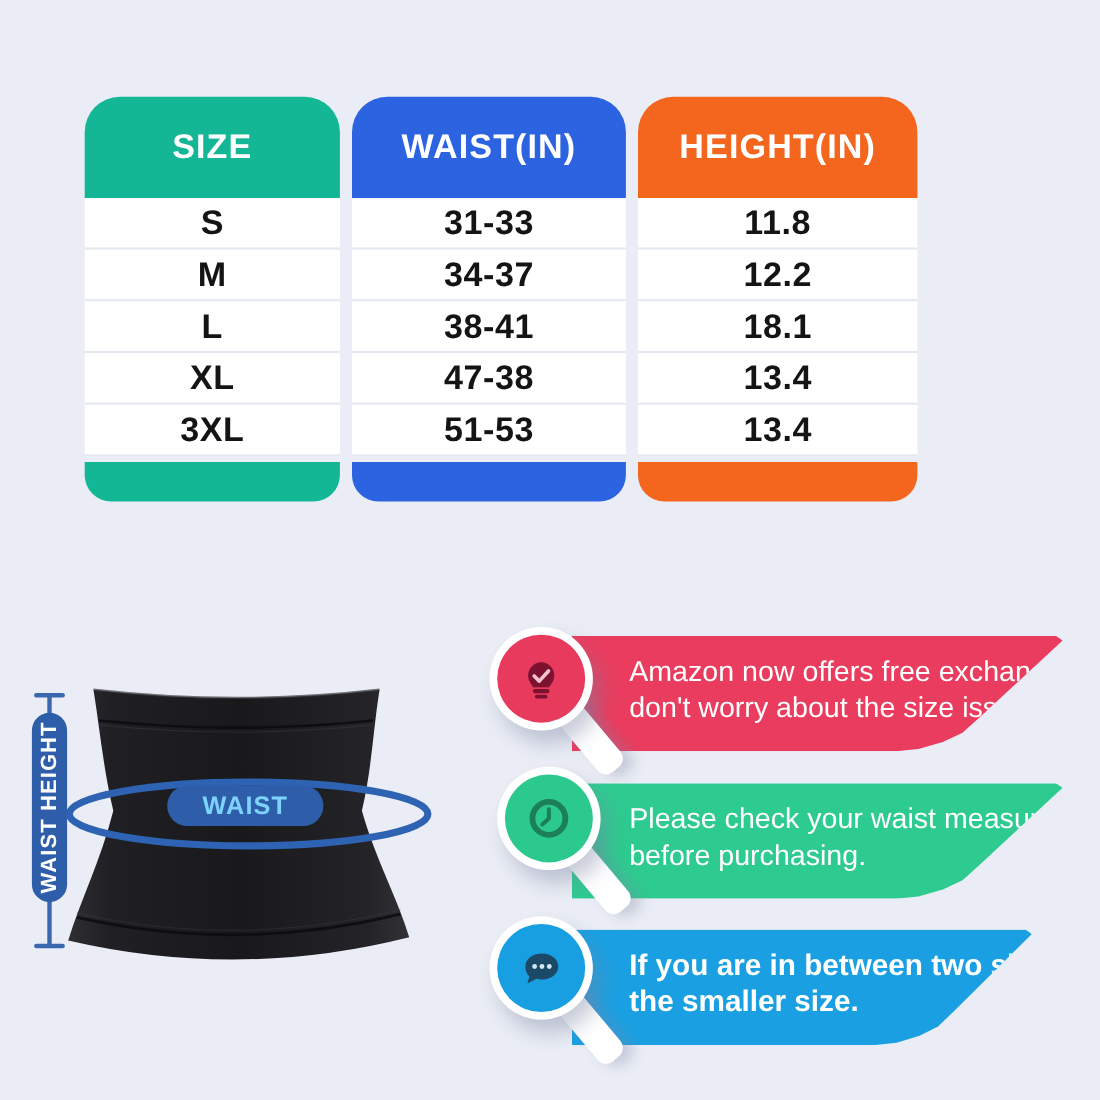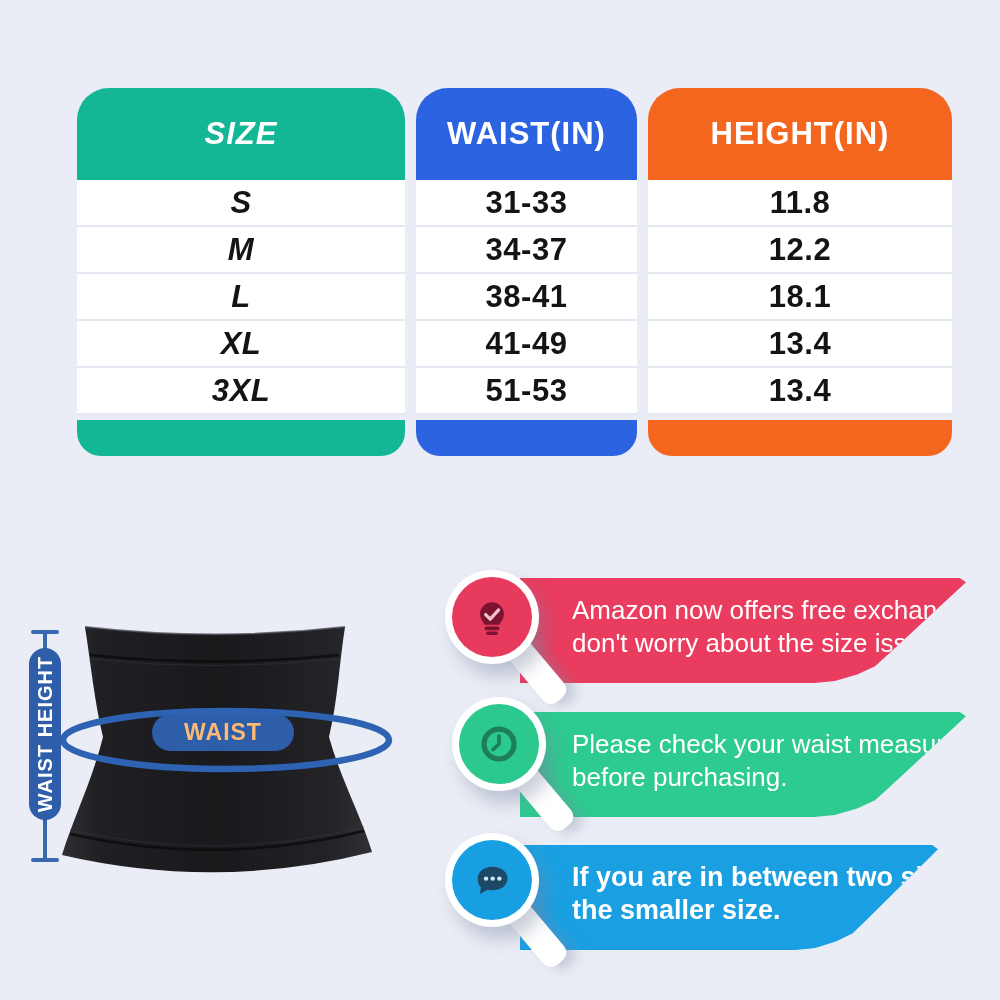--- a/index.html
+++ b/index.html
@@ -4,21 +4,21 @@
 <style>
   html,body{margin:0;padding:0;}
   body{
     width:1000px;height:1000px;position:relative;overflow:hidden;
     background:#eaedf5;
     font-family:"Liberation Sans", sans-serif;
   }
   
   .size-table{position:absolute;left:77px;top:88px;display:flex;gap:11px;}
   .tcol{display:flex;flex-direction:column;}
-  .tcol.c1{width:328px;font-style:italic;} .tcol.c2{width:221px;} .tcol.c3{width:304px;}
+  .tcol.c1{width:232px;} .tcol.c2{width:249px;} .tcol.c3{width:254px;}
   .thead{
     height:92px;border-radius:32px 32px 0 0;display:flex;align-items:center;justify-content:center;
     color:#fff;font-weight:bold;font-size:31px;letter-spacing:1px;
   }
   .c1 .thead,.c1 .tfoot{background:#14b795;}
   .c2 .thead,.c2 .tfoot{background:#2b63e1;}
   .c3 .thead,.c3 .tfoot{background:#f4651e;}
   .tcell{
     height:45px;background:#fff;border-bottom:2px solid #e4e8f0;
     display:flex;align-items:center;justify-content:center;
@@ -26,21 +26,21 @@
   }
   .tcell:last-of-type{border-bottom:none;height:47px;}
   .tfoot{height:36px;margin-top:5px;border-radius:0 0 24px 24px;}
 
   
   .garment-svg{position:absolute;left:50px;top:615px;}
   .ring-svg{position:absolute;left:56px;top:703px;}
   .waist-badge{
     position:absolute;left:152px;top:714px;width:142px;height:37px;border-radius:19px;
     background:#2e5ea9;display:flex;align-items:center;justify-content:center;
-    color:#fdba74;font-weight:bold;font-size:23px;letter-spacing:1px;
+    color:#7dd3fc;font-weight:bold;font-size:23px;letter-spacing:1px;
   }
   .measure{position:absolute;left:28px;top:630px;width:34px;height:234px;}
   .measure .cap{position:absolute;left:3px;width:28px;height:4px;background:#3a68af;border-radius:2px;}
   .measure .cap.top{top:0;} .measure .cap.bottom{top:228px;}
   .measure .mline{position:absolute;left:15px;top:3px;width:4px;height:228px;background:#3a68af;}
   .measure .vpill{
     position:absolute;left:1px;top:18px;width:32px;height:172px;background:#2e5ea9;border-radius:16px;
   }
   .measure .vpill span{
     position:absolute;left:50%;top:50%;transform:translate(-50%,-50%) rotate(-90deg);
@@ -89,21 +89,21 @@
     <div class="tcell">L</div>
     <div class="tcell">XL</div>
     <div class="tcell">3XL</div>
     <div class="tfoot"></div>
   </div>
   <div class="tcol c2">
     <div class="thead">WAIST(IN)</div>
     <div class="tcell">31-33</div>
     <div class="tcell">34-37</div>
     <div class="tcell">38-41</div>
-    <div class="tcell">41-49</div>
+    <div class="tcell">47-38</div>
     <div class="tcell">51-53</div>
     <div class="tfoot"></div>
   </div>
   <div class="tcol c3">
     <div class="thead">HEIGHT(IN)</div>
     <div class="tcell">11.8</div>
     <div class="tcell">12.2</div>
     <div class="tcell">18.1</div>
     <div class="tcell">13.4</div>
     <div class="tcell">13.4</div>

